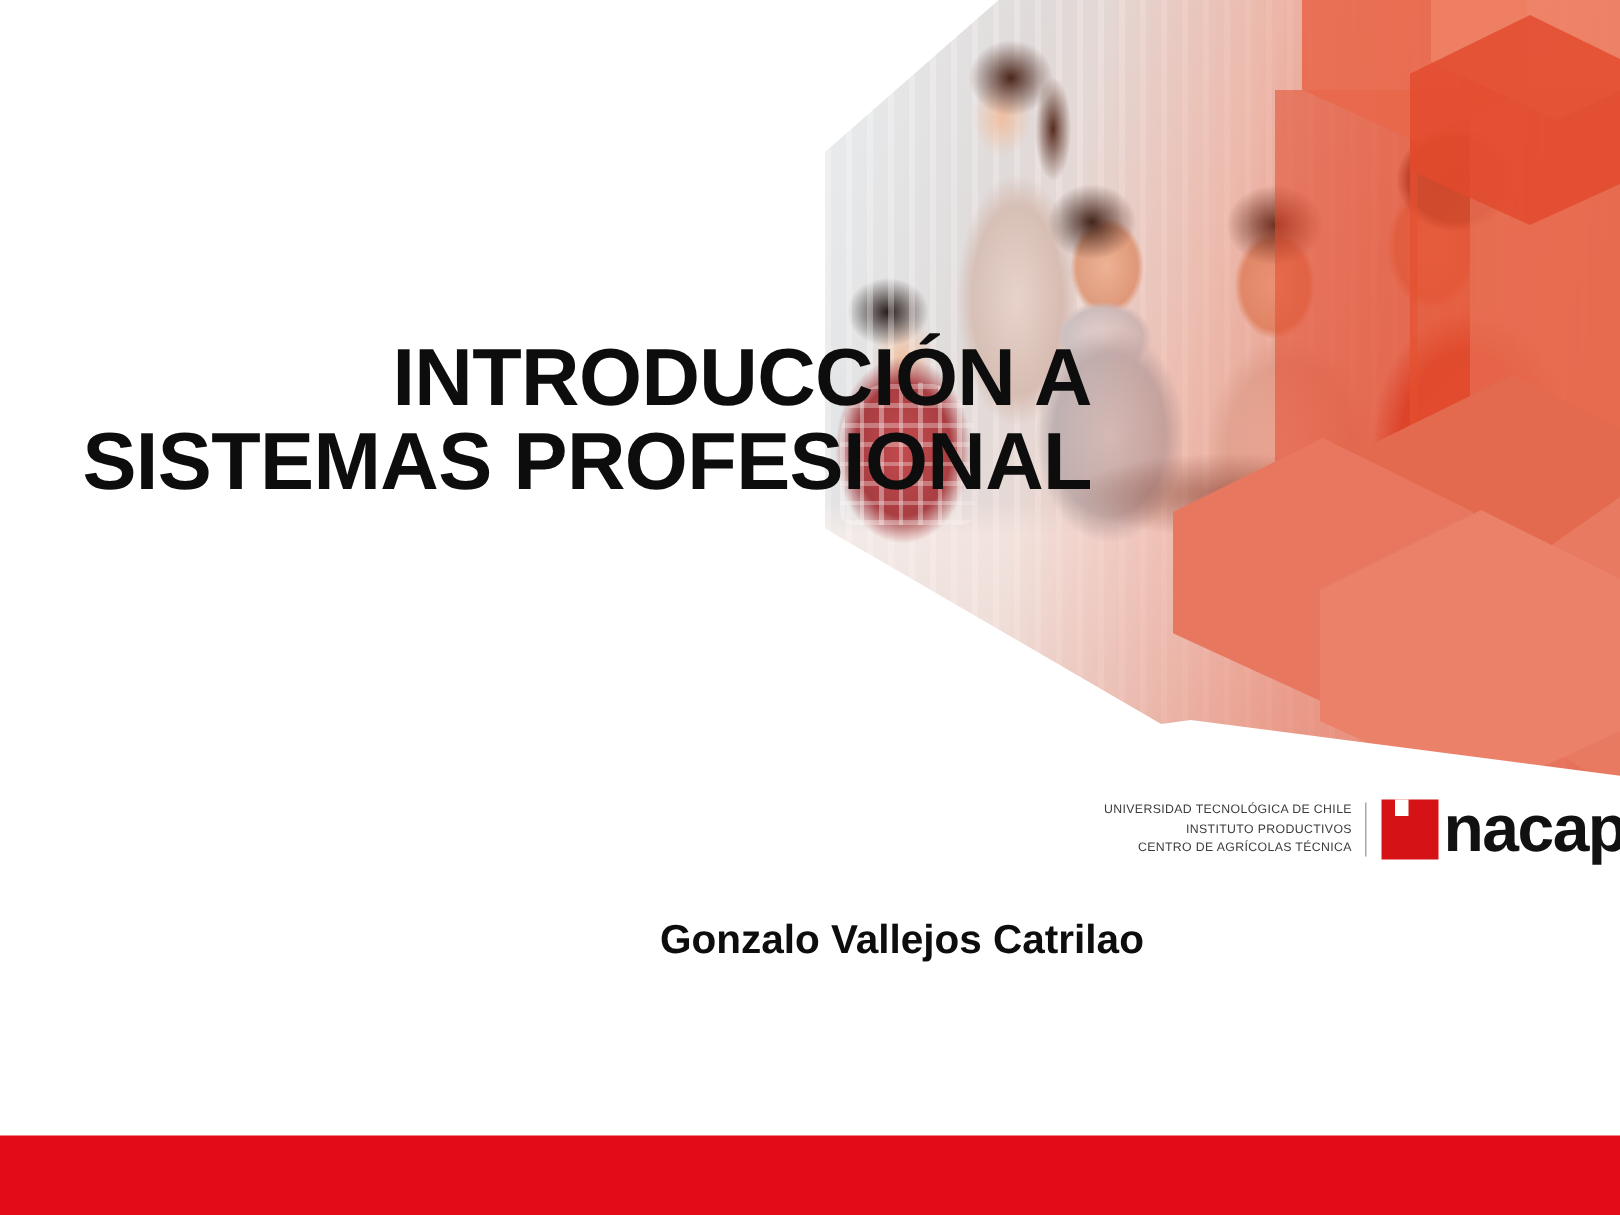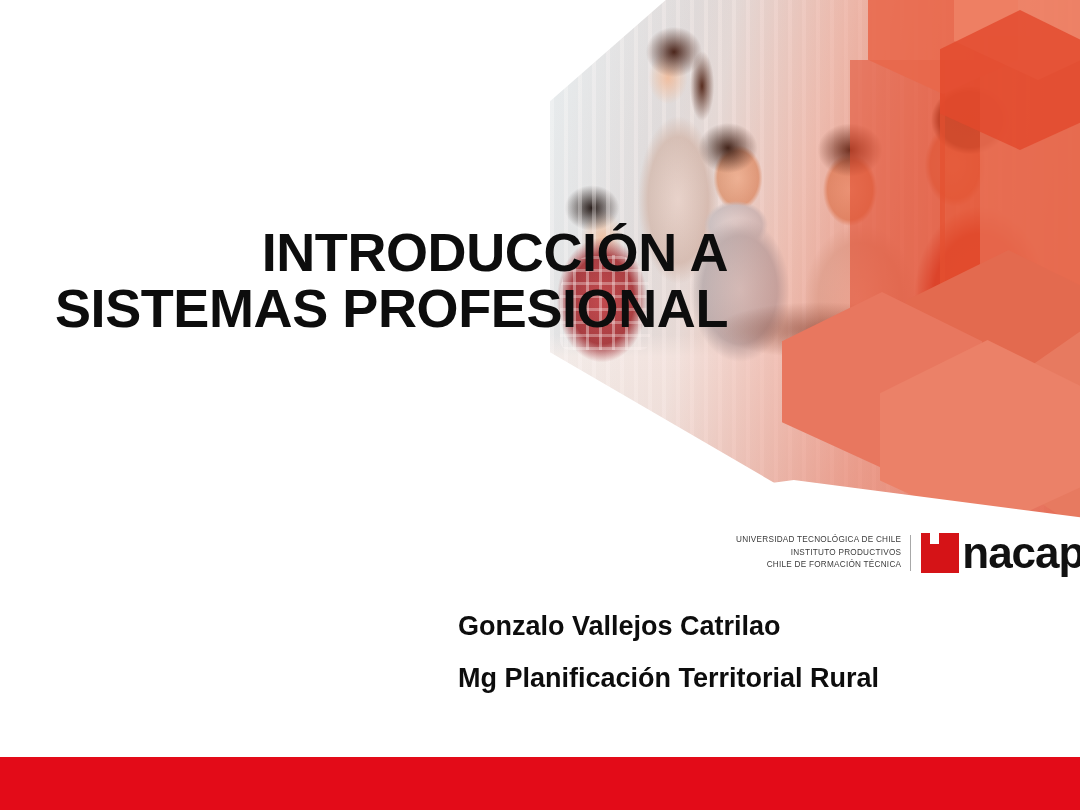--- a/index.html
+++ b/index.html
@@ -211,21 +211,21 @@
     font-size: 44px;
     font-weight: bold;
     color: #111111;
     letter-spacing: -1px;
     line-height: 40px;
   }
 
   
   #author-block {
     position: absolute;
-    left: 458px;
+    left: 440px;
     top: 600px;
     z-index: 6;
   }
   .author-line {
     font-size: 27px;
     font-weight: bold;
     color: #0d0d0d;
     line-height: 1.93;
     white-space: nowrap;
   }
@@ -271,27 +271,26 @@
 
   <div id="title-block">
     <div class="title-line">INTRODUCCIÓN A</div>
     <div class="title-line">SISTEMAS PROFESIONAL</div>
   </div>
 
   <div id="logo">
     <div id="logo-words">
       <div>UNIVERSIDAD TECNOLÓGICA DE CHILE</div>
       <div>INSTITUTO PRODUCTIVOS</div>
-      <div>CHILE DE FORMACIÓN TÉCNICA</div>
+      <div>CENTRO DE AGRÍCOLAS TÉCNICA</div>
     </div>
     <div id="logo-rule"></div>
     <div id="logo-mark"></div>
     <div id="logo-type">nacap</div>
   </div>
 
   <div id="author-block">
     <div class="author-line">Gonzalo Vallejos Catrilao</div>
-    <div class="author-line">Mg Planificación Territorial Rural</div>
   </div>
 
   <div id="footer-bar"></div>
 
 </div>
 
 </body></html>

